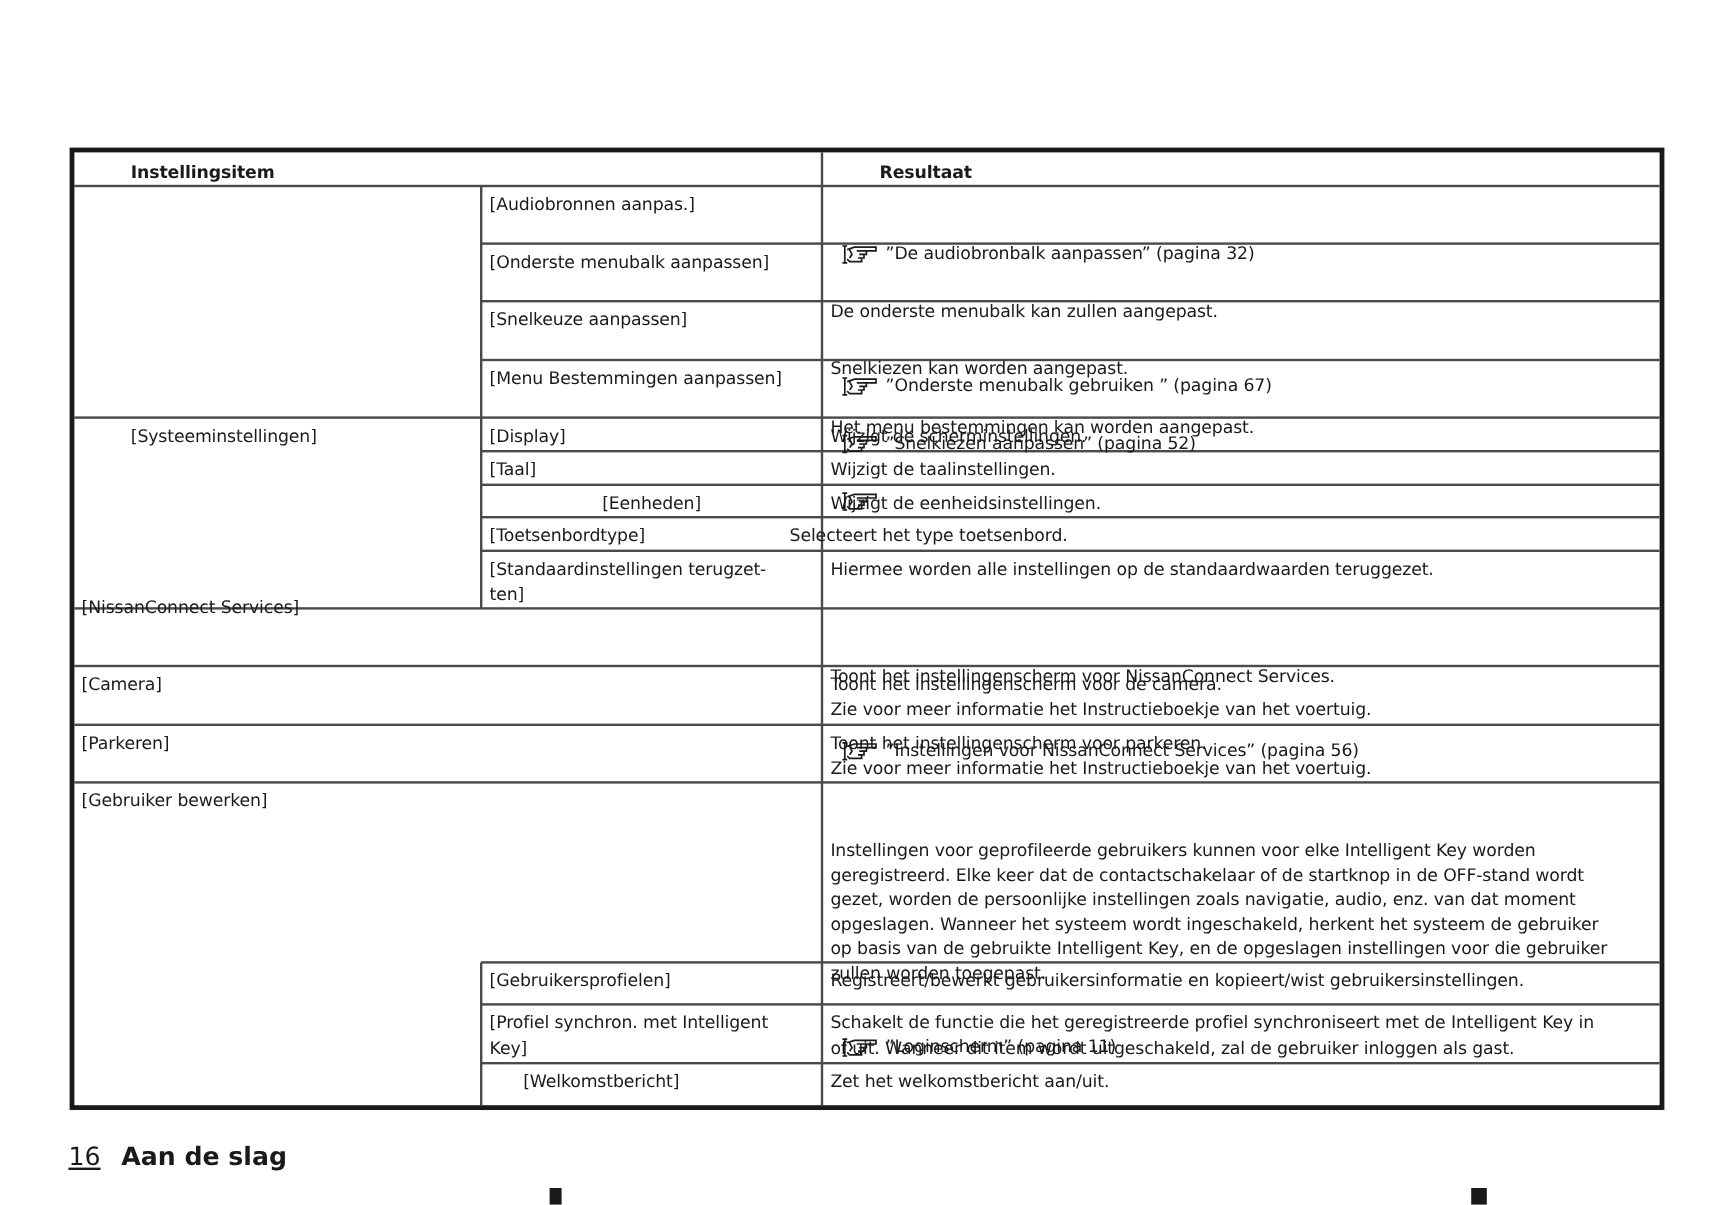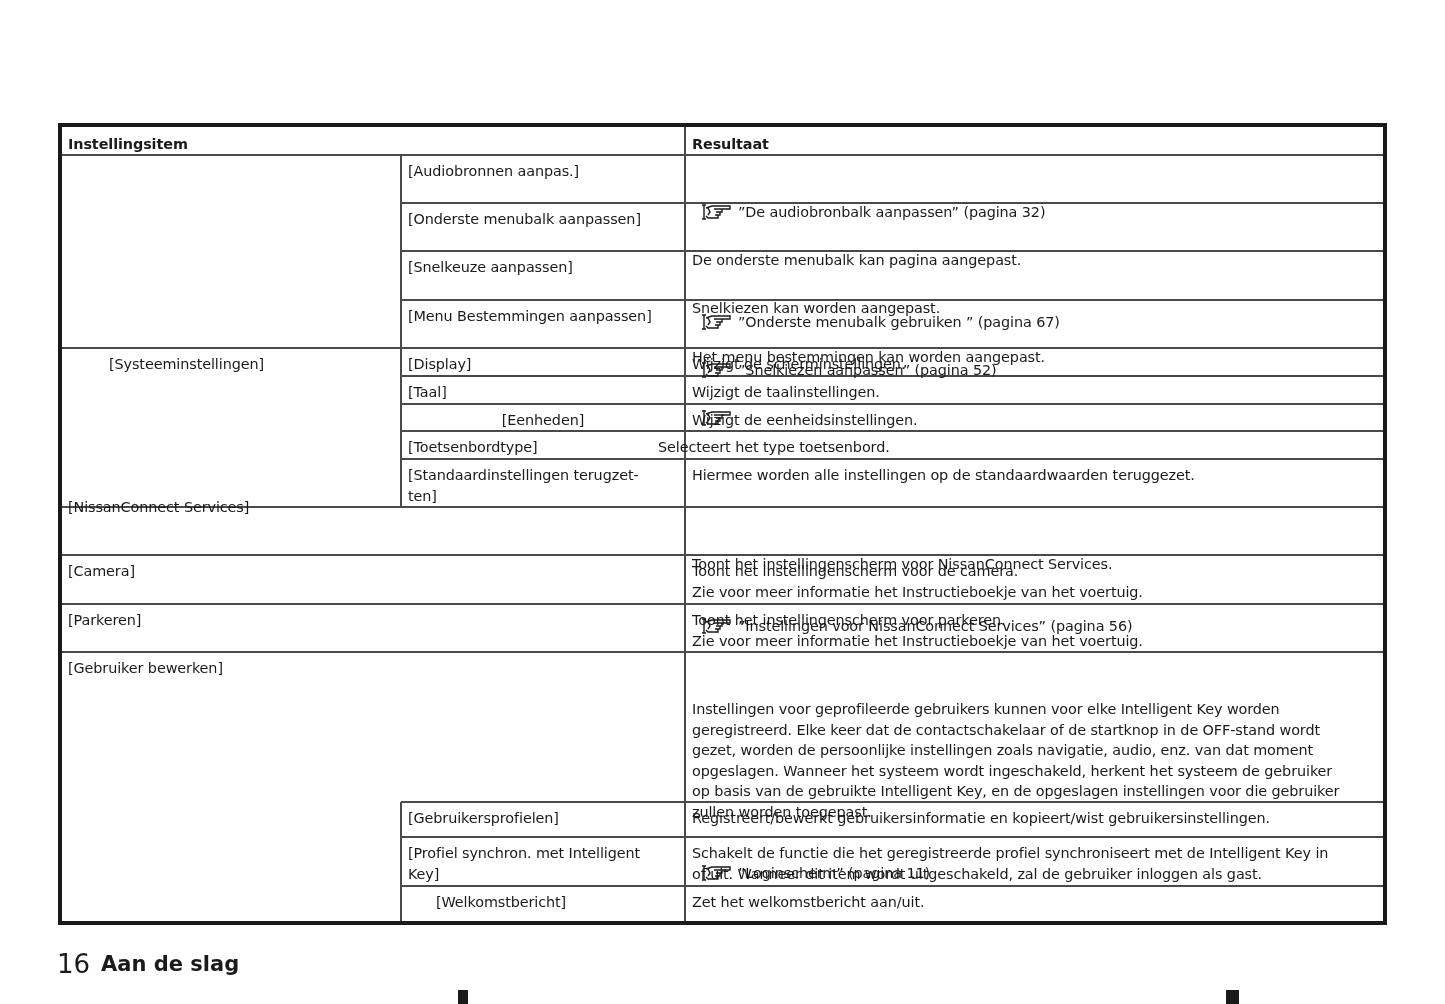--- a/index.html
+++ b/index.html
@@ -40,20 +40,21 @@
       background: #4a4a4a;
     }
     .vline {
       position: absolute;
       width: 2px;
       background: #4a4a4a;
     }
     .header-cell {
       font-weight: bold;
       font-size: 14.4px;
+      margin-left: 41px;
     }
     .ref-line {
       display: flex;
       align-items: center;
       padding-left: 8px;
       white-space: nowrap;
     }
     .ref-icon {
       display: inline-block;
       width: 34px;
@@ -61,22 +62,23 @@
       margin-right: 4px;
       flex: 0 0 auto;
     }
     .ref-icon svg {
       display: block;
     }
     .footer-page {
       position: absolute;
       left: 57px;
       top: 951px;
-      font-size: 26px;
+      font-size: 21px;
       line-height: 26px;
+      text-decoration: underline;
     }
     .footer-title {
       position: absolute;
       left: 101px;
       top: 951px;
       font-size: 21px;
       line-height: 26px;
       font-weight: bold;
     }
     .crop-mark {
@@ -125,21 +127,21 @@
       <svg width="34" height="18" viewBox="0 0 34 18">
           <path d="M2 2 L6 2 M4 2 L4 16 M2 16 L6 16 M6 5 L12 3 L30 3 L30 6 L20 6 M14 6 L22 6 L22 9 L16 9 M16 9 L20 9 L20 12 L15 12 M15 12 L18 12 L18 15 L8 15 L6 13 M8 5 L10 9 L8 12" fill="none" stroke="#1a1a1a" stroke-width="1.4"></path>
         </svg>
     </span>
     <span>”De audiobronbalk aanpassen” (pagina 32)</span>
   </div>
 </div>
 
 <div class="cell" style="left:402px; top:204px; width:282px;">[Onderste menubalk aanpassen]</div>
 <div class="cell" style="left:686px; top:204px; width:697px;">
-  <div>De onderste menubalk kan pagina aangepast.</div>
+  <div>De onderste menubalk kan zullen aangepast.</div>
   <div class="ref-line">
     <span class="ref-icon">
       <svg width="34" height="18" viewBox="0 0 34 18">
           <path d="M2 2 L6 2 M4 2 L4 16 M2 16 L6 16 M6 5 L12 3 L30 3 L30 6 L20 6 M14 6 L22 6 L22 9 L16 9 M16 9 L20 9 L20 12 L15 12 M15 12 L18 12 L18 15 L8 15 L6 13 M8 5 L10 9 L8 12" fill="none" stroke="#1a1a1a" stroke-width="1.4"></path>
         </svg>
     </span>
     <span>”Onderste menubalk gebruiken ” (pagina 67)</span>
   </div>
 </div>
 

